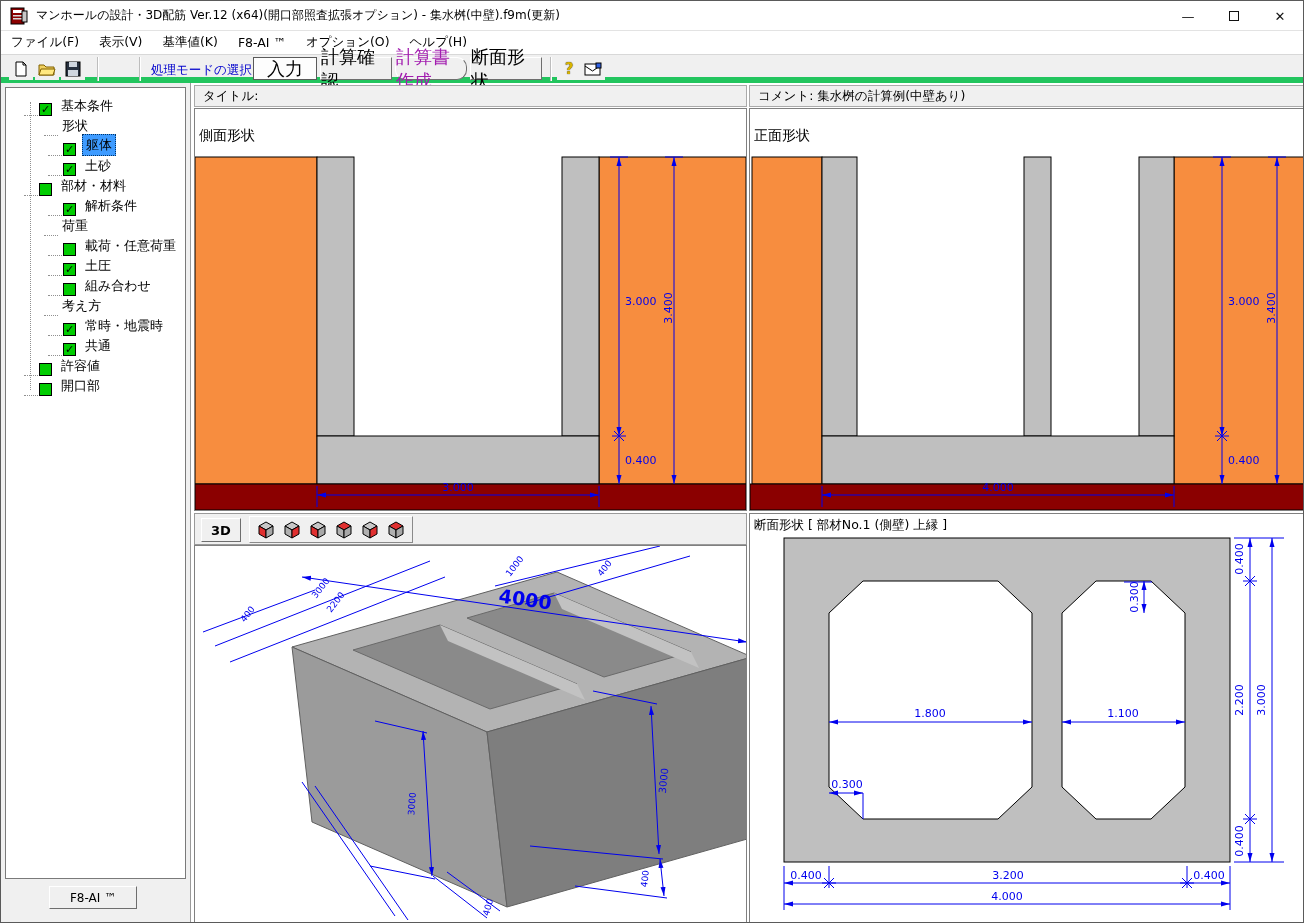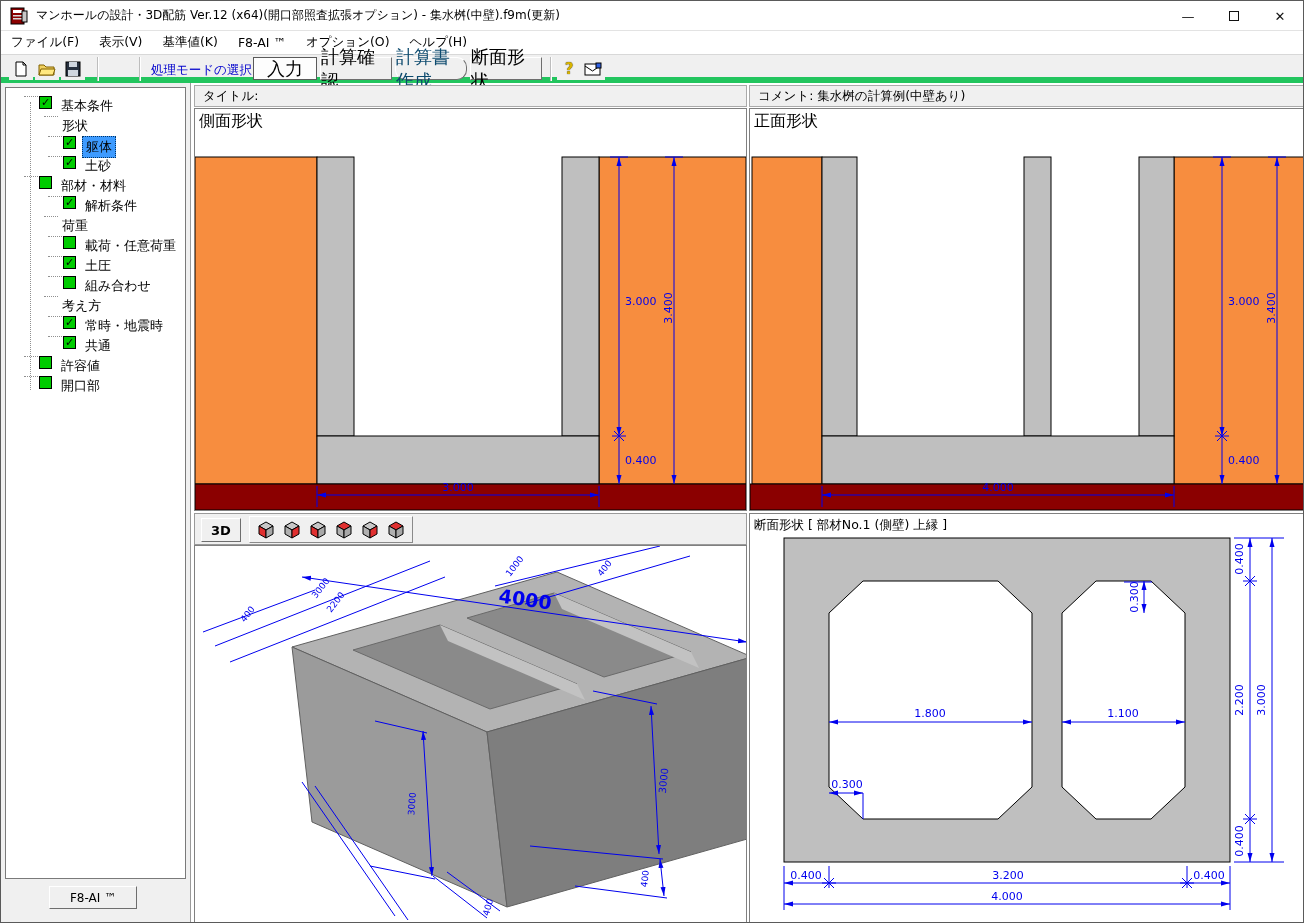--- a/index.html
+++ b/index.html
@@ -25,47 +25,47 @@
     border-bottom:6px solid #22c55e;}
   .tb-btn{position:absolute;top:3px;width:24px;height:22px;background:#f0f0f0;
     border:1px solid #f0f0f0;display:flex;align-items:center;justify-content:center;}
   .tb-sep{position:absolute;top:2px;width:2px;height:24px;border-left:1px solid #bdbdbd;border-right:1px solid #fff;}
   .mode-label{position:absolute;left:150px;top:7px;font-size:12.5px;color:#0000CC;white-space:nowrap;}
   .mode-btn{position:absolute;top:2px;height:23px;background:#f0f0f0;font-size:18px;
     border-top:1px solid #ffffff;border-left:1px solid #ffffff;
     border-right:1px solid #6e6e6e;border-bottom:1px solid #6e6e6e;
     display:flex;align-items:center;justify-content:center;}
   .mode-btn.active{background:#fdfdfd;border:1px solid #5a5a5a;}
-  .mode-btn.disabled{color:#0c4a6e;border-radius:10px;}
+  .mode-btn.disabled{color:#a21caf;border-radius:10px;}
   .help-q{font-size:15px;font-weight:bold;color:#d8b400;text-shadow:0 0 1px #000;}
   
   .sidebar{position:absolute;left:0;top:82px;width:190px;height:841px;background:#f0f0f0;
     border-right:1px solid #9a9a9a;}
   .treebox{position:absolute;left:4px;top:4px;width:181px;height:792px;background:#fff;
     border:1px solid #7a7a7a;overflow:hidden;}
   .tree-guide{position:absolute;left:24px;top:14px;height:288px;border-left:1px dotted #909090;}
-  .trow{position:absolute;left:0;height:20px;display:flex;align-items:flex-start;font-size:13px;white-space:nowrap;}
+  .trow{position:absolute;left:0;height:20px;display:flex;align-items:flex-end;font-size:13px;white-space:nowrap;}
   .lvl0{padding-left:18px;}
   .lvl1{padding-left:38px;}
   .lvl2{padding-left:42px;}
   .stub{width:14px;border-top:1px dotted #909090;margin-right:1px;}
   .cb{width:13px;height:13px;background:#00CC00;border:1px solid #000;margin-right:6px;
     display:inline-flex;align-items:center;justify-content:center;flex:0 0 auto;}
   .cb.chk::after{content:"✓";font-size:11px;font-weight:bold;color:#000;line-height:1;}
   .tlbl{padding:1px 3px;}
   .tlbl.sel{background:#3E9BFF;border:1px dotted #003366;}
   .f8ai-btn{position:absolute;left:48px;top:803px;width:88px;height:23px;background:#f0f0f0;
     font-size:12px;display:flex;align-items:center;justify-content:center;
     border-top:1px solid #fff;border-left:1px solid #fff;
     border-right:1px solid #6e6e6e;border-bottom:1px solid #6e6e6e;}
   
   .hdr-bar{position:absolute;height:22px;background:#f0f0f0;border:1px solid #aaa;
     font-size:12.5px;display:flex;align-items:center;padding-left:8px;white-space:nowrap;}
   .draw-panel{position:absolute;background:#fff;border:1px solid #808080;}
-  .panel-label{position:absolute;left:4px;top:2px;font-size:16px;z-index:3;}
+  .panel-label{position:absolute;left:4px;top:18px;font-size:14px;z-index:3;}
   .bl-toolbar{position:absolute;left:193px;top:512px;width:553px;height:32px;background:#f0f0f0;
     border:1px solid #9a9a9a;text-align:center;}
   .btn-3d{position:absolute;left:6px;top:4px;width:40px;height:24px;background:#f0f0f0;
     font-size:13px;font-weight:bold;display:flex;align-items:center;justify-content:center;
     border-top:1px solid #fff;border-left:1px solid #fff;
     border-right:1px solid #6e6e6e;border-bottom:1px solid #6e6e6e;}
   .cubebar{position:absolute;left:54px;top:2px;height:27px;display:flex;align-items:center;gap:4px;
     padding:0 5px;border-top:1px solid #fff;border-left:1px solid #fff;
     border-right:1px solid #8a8a8a;border-bottom:1px solid #8a8a8a;background:#f0f0f0;}
   .cube-btn{width:22px;height:22px;display:flex;align-items:center;justify-content:center;}

